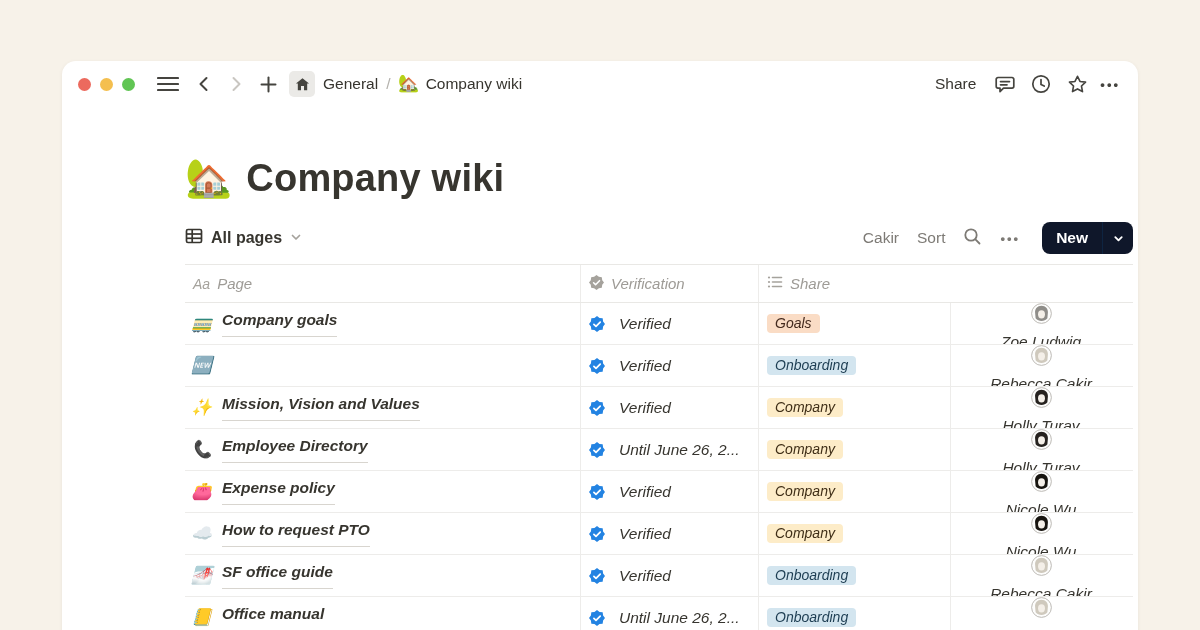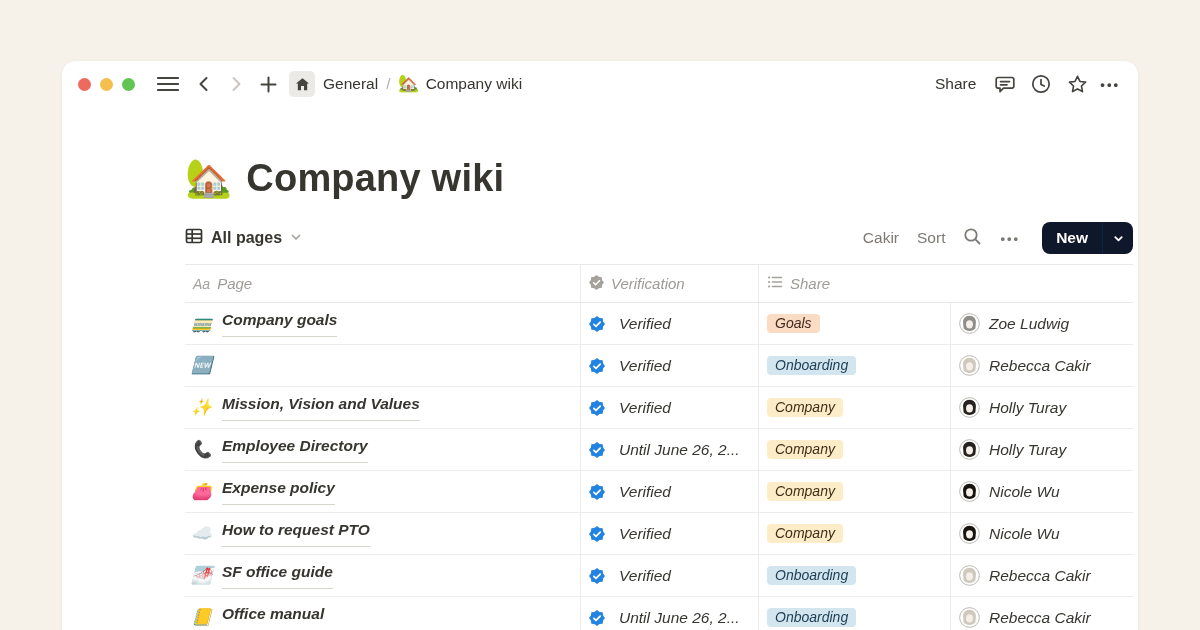--- a/index.html
+++ b/index.html
@@ -53,21 +53,21 @@
   .cell{display:flex;align-items:center;padding:0 10px 0 8px;overflow:hidden;white-space:nowrap;}
   .cell+.cell{border-left:1px solid #edecea;}
   .thead .cell{color:#9e9b96;font-size:15px;gap:7px;}
   .hcell-aa{font-size:14px;font-weight:400;color:#a5a29c;}
   .cell-page{gap:9px;padding-left:6px;}
   .row-emoji{font-size:17px;line-height:1;width:22px;text-align:center;flex:0 0 22px;}
   .page-link{font-size:15.5px;font-weight:600;border-bottom:1.5px solid #d8d5cf;padding-bottom:7px;cursor:pointer;}
   .cell-verif{gap:14px;font-size:15.5px;}
   .badge{display:flex;flex:0 0 auto;}
   .tag{font-size:14px;padding:0 8px;border-radius:4px;line-height:1.3;}
-  .cell-owner{gap:9px;font-size:15.5px;}
+  .cell-owner{gap:9px;font-size:15.5px;flex-direction:column;}
   .avatar{width:21px;height:21px;flex:0 0 21px;}
   .avatar svg{display:block;width:21px;height:21px;}
 </style>
 </head>
 <body>
 
 <div class="canvas">
   <div class="window">
 
     <div class="topbar">

